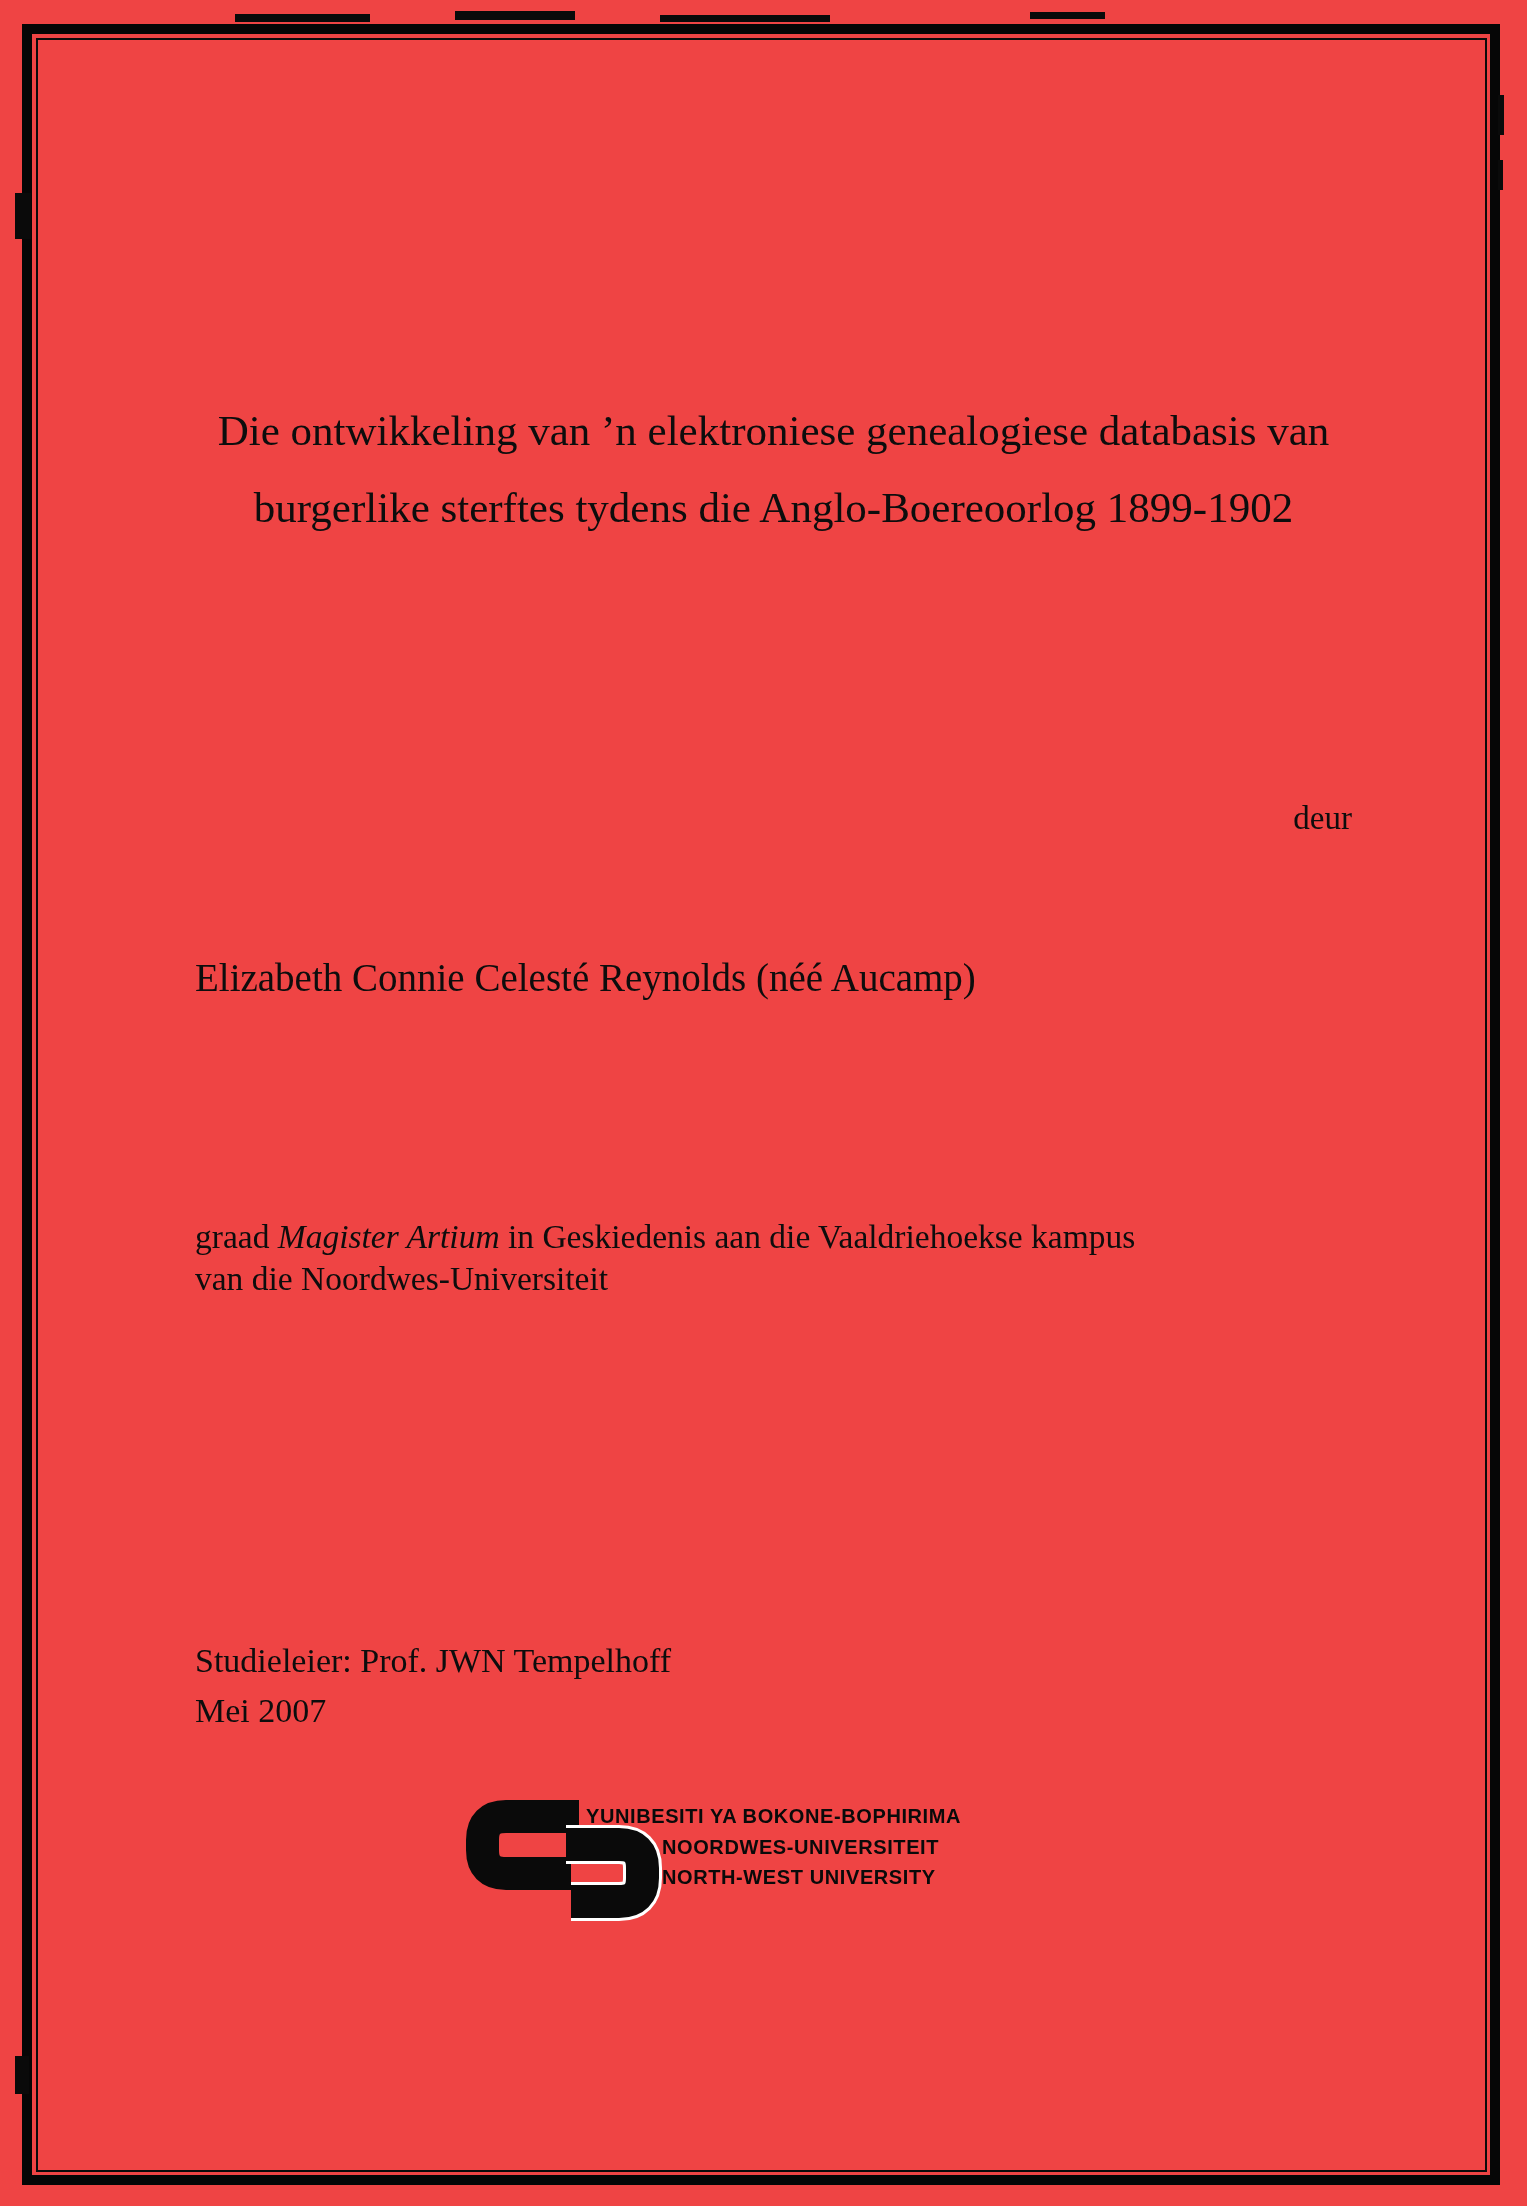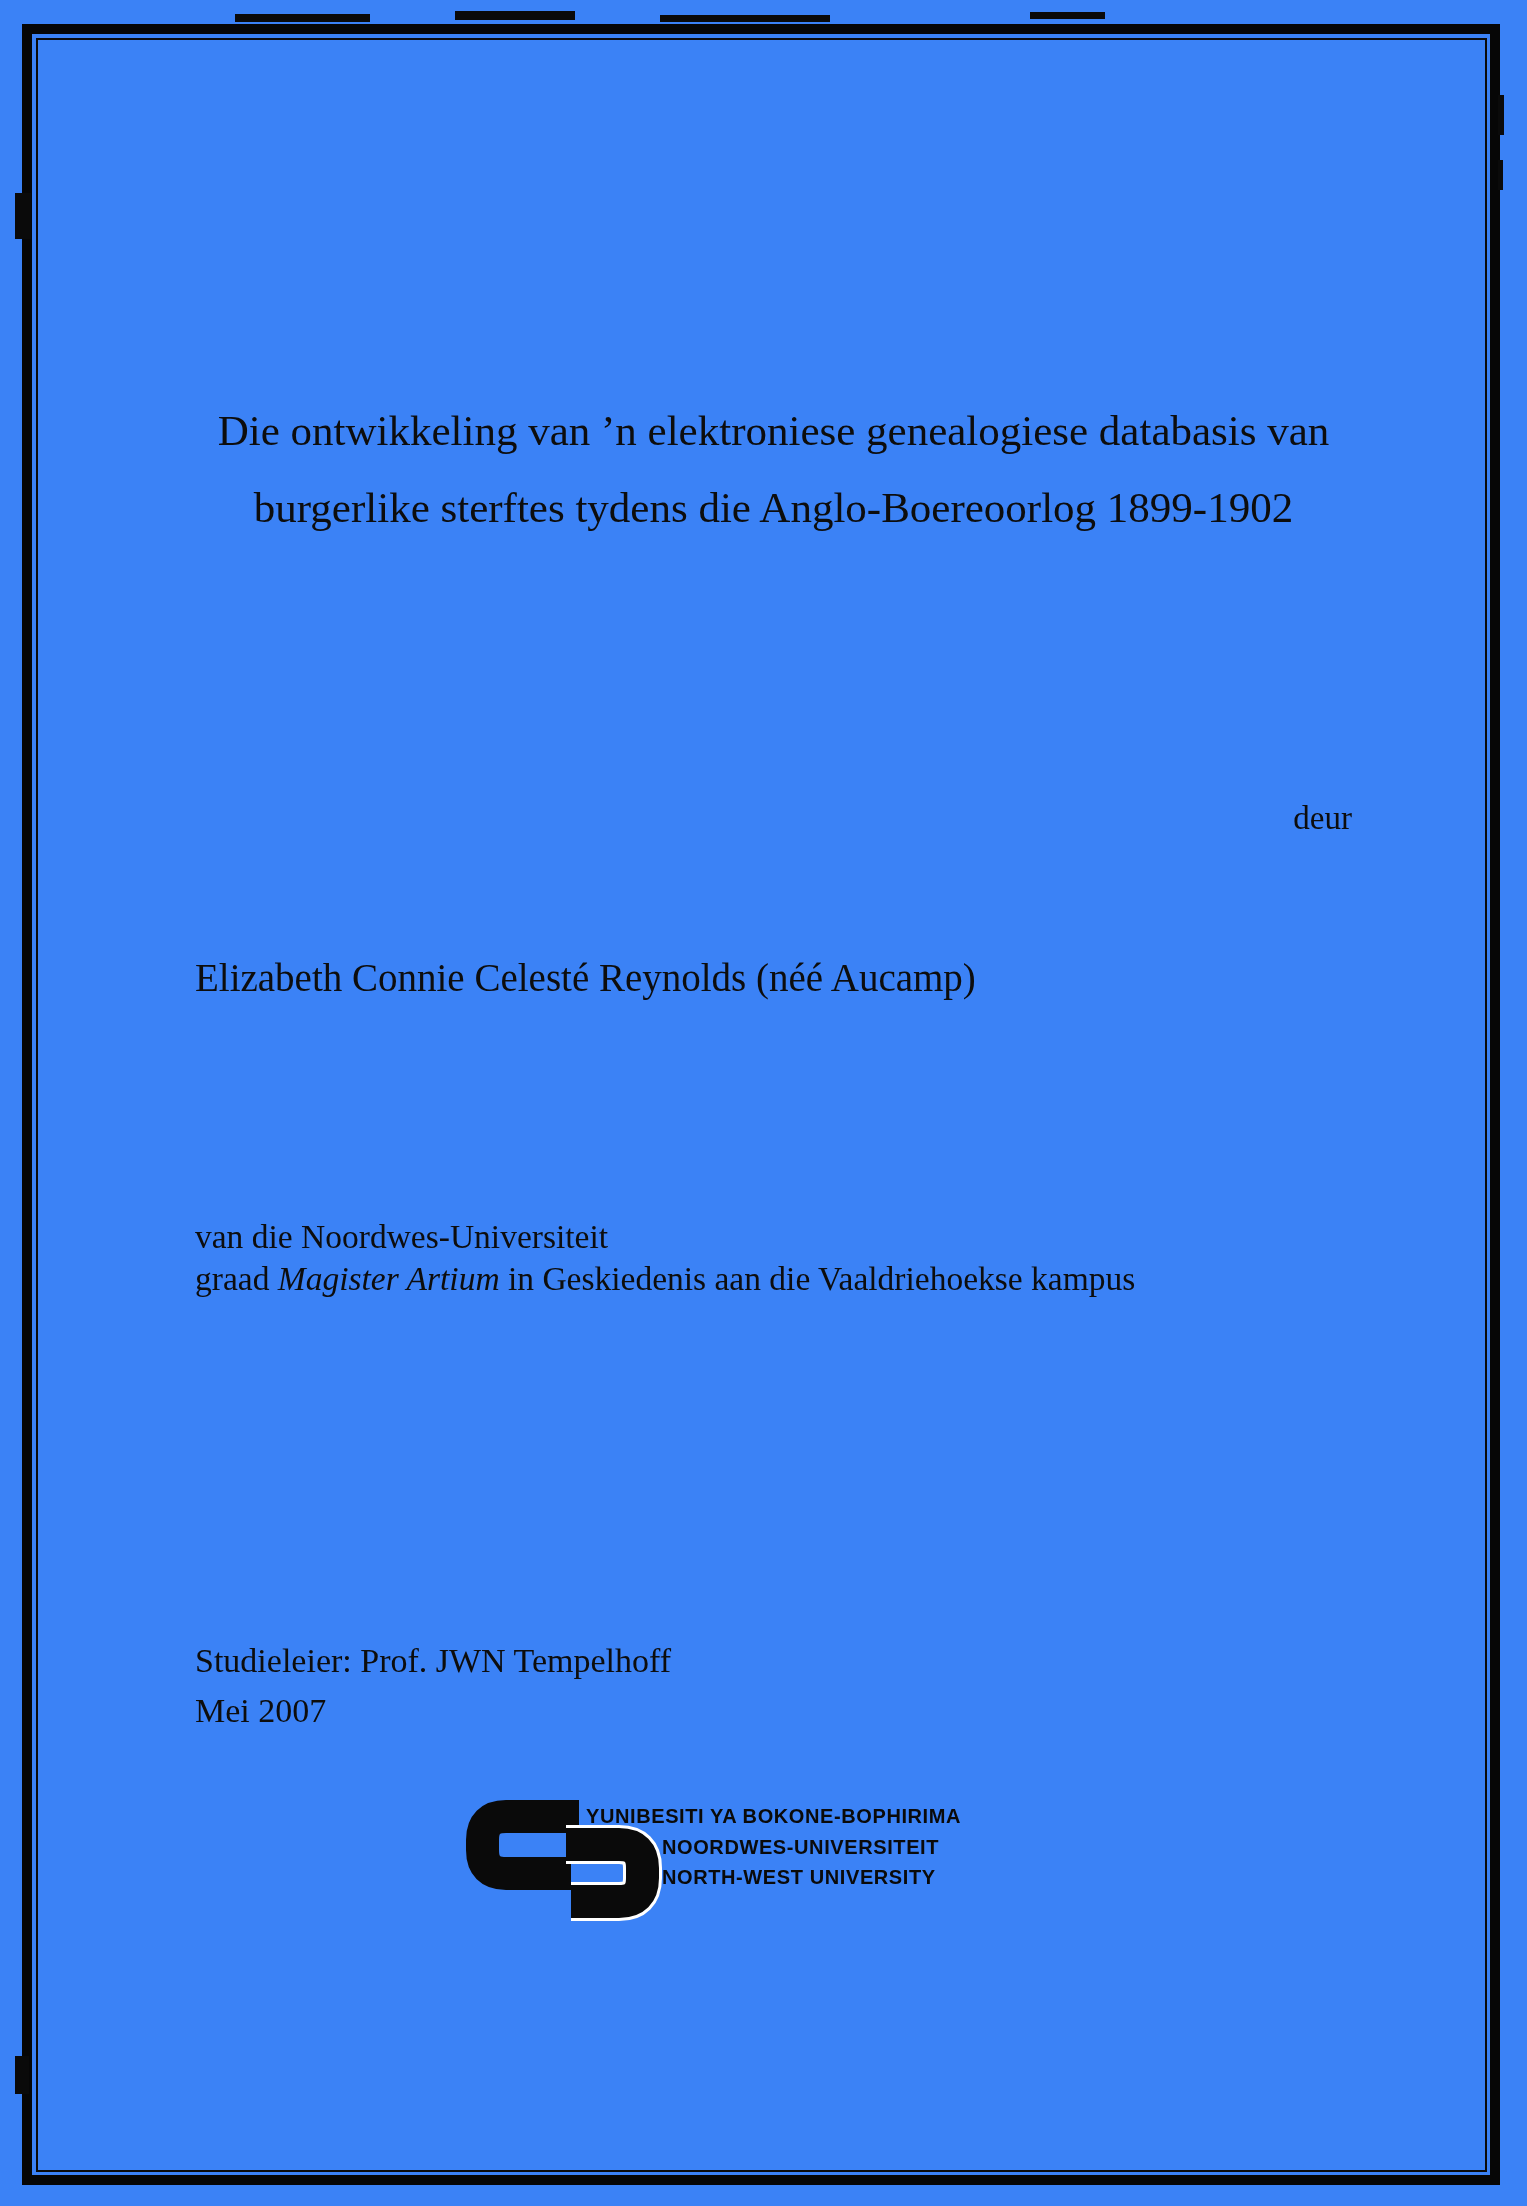--- a/index.html
+++ b/index.html
@@ -4,21 +4,21 @@
 <style>
   html, body {
     margin: 0;
     padding: 0;
     background: #ffffff;
   }
   .page {
     position: relative;
     width: 1527px;
     height: 2206px;
-    background: #3b82f6;
+    background: #ef4444;
     color: #0d0d0d;
     font-family: "Liberation Serif", serif;
     overflow: hidden;
   }
   
   .frame-outer {
     position: absolute;
     left: 22px; top: 24px;
     width: 1478px; height: 2161px;
     border: 10px solid #060606;
@@ -120,22 +120,22 @@
   <div class="title-block">
     <div>Die ontwikkeling van ’n elektroniese genealogiese databasis van</div>
     <div>burgerlike sterftes tydens die Anglo-Boereoorlog 1899-1902</div>
   </div>
 
   <div class="byline">deur</div>
 
   <div class="author-line">Elizabeth Connie Celesté Reynolds (néé Aucamp)</div>
 
   <div class="statement">
+    <div><span>graad </span><i>Magister Artium</i><span> in Geskiedenis aan die Vaaldriehoekse kampus</span></div>
     <div>van die Noordwes-Universiteit</div>
-    <div><span>graad </span><i>Magister Artium</i><span> in Geskiedenis aan die Vaaldriehoekse kampus</span></div>
   </div>
 
   <div class="supervisor-block">
     <div>Studieleier: Prof. JWN Tempelhoff</div>
     <div>Mei 2007</div>
   </div>
 
   <div class="logo">
     <div class="logo-mark">
       <svg width="200" height="128" viewBox="0 0 200 128" xmlns="http://www.w3.org/2000/svg">

